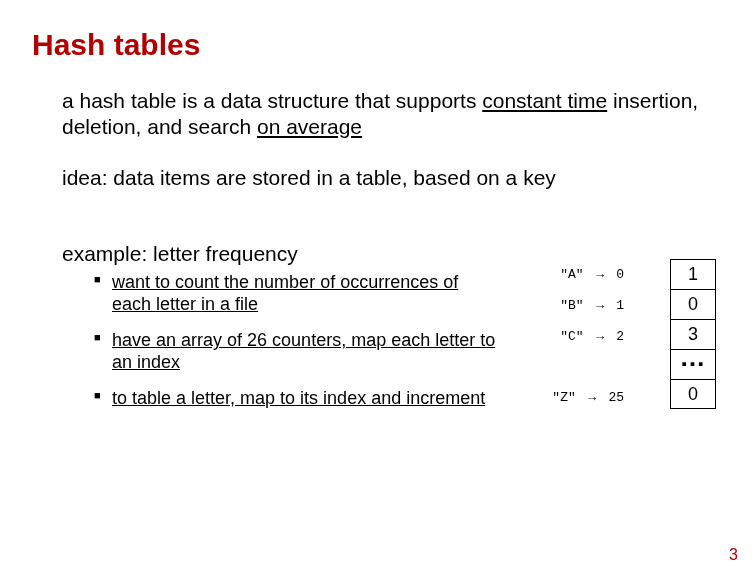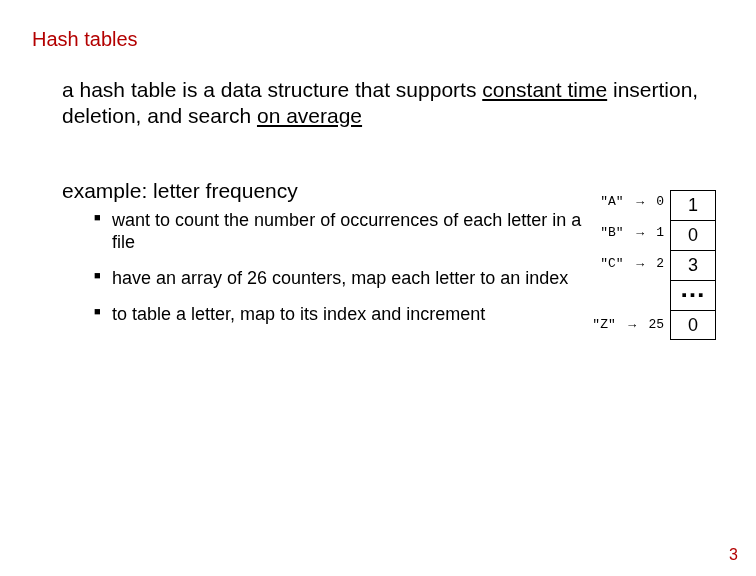--- a/index.html
+++ b/index.html
@@ -10,22 +10,22 @@
     font-family: Arial, Helvetica, sans-serif;
     color: #000;
     position: relative;
     overflow: hidden;
   }
   .slide {
     padding: 28px 40px 20px 40px;
   }
   h1 {
     color: #b30000;
-    font-size: 20px;
-    font-weight: normal;
+    font-size: 30px;
+    font-weight: bold;
     margin-bottom: 26px;
     margin-left: -8px;
   }
   .blk { margin-left: 22px; margin-bottom: 24px; }
   .lead { font-size: 21px; line-height: 1.22; margin-bottom: 6px; margin-top: 26px; }
   .lead .u { text-decoration: underline; }
   ul.sq { list-style: none; margin-left: 32px; }
   ul.sq > li {
     font-size: 18px;
     line-height: 1.22;
@@ -35,24 +35,25 @@
   ul.sq > li::before {
     content: "■";
     position: absolute;
     left: 0;
     top: 1px;
     font-size: 11px;
     color: #000;
   }
   .example-area {
     display: flex;
-    align-items: flex-end;
+    align-items: center;
+    gap: 40px;
   }
   .example-left { flex: 1 1 auto; }
-  .example-left ul.sq > li { margin-bottom: 14px; }
+  .example-left ul.sq > li { margin-bottom: 14px; text-decoration: underline; }
   .map-col {
     width: 88px;
     flex: 0 0 88px;
     padding-top: 32px;
     font-family: "Courier New", monospace;
     font-size: 13px;
     line-height: 30px;
     text-align: right;
     padding-right: 6px;
   }
@@ -87,20 +88,21 @@
 <div class="slide">
   <h1>Hash tables</h1>
 
   <div class="blk">
     <div class="lead">
       <span>a hash table is a data structure that supports </span><span class="u">constant time</span><span> insertion, deletion, and search </span><span class="u">on average</span>
     </div>
   </div>
 
   <div class="blk">
+    <div class="lead">idea: data items are stored in a table, based on a key</div>
   </div>
 
   <div class="blk example-area">
     <div class="example-left">
       <div class="lead">example: letter frequency</div>
       <ul class="sq">
         <li>want to count the number of occurrences of each letter in a file</li>
         <li>have an array of 26 counters, map each letter to an index</li>
         <li>to table a letter, map to its index and increment</li>
       </ul>

